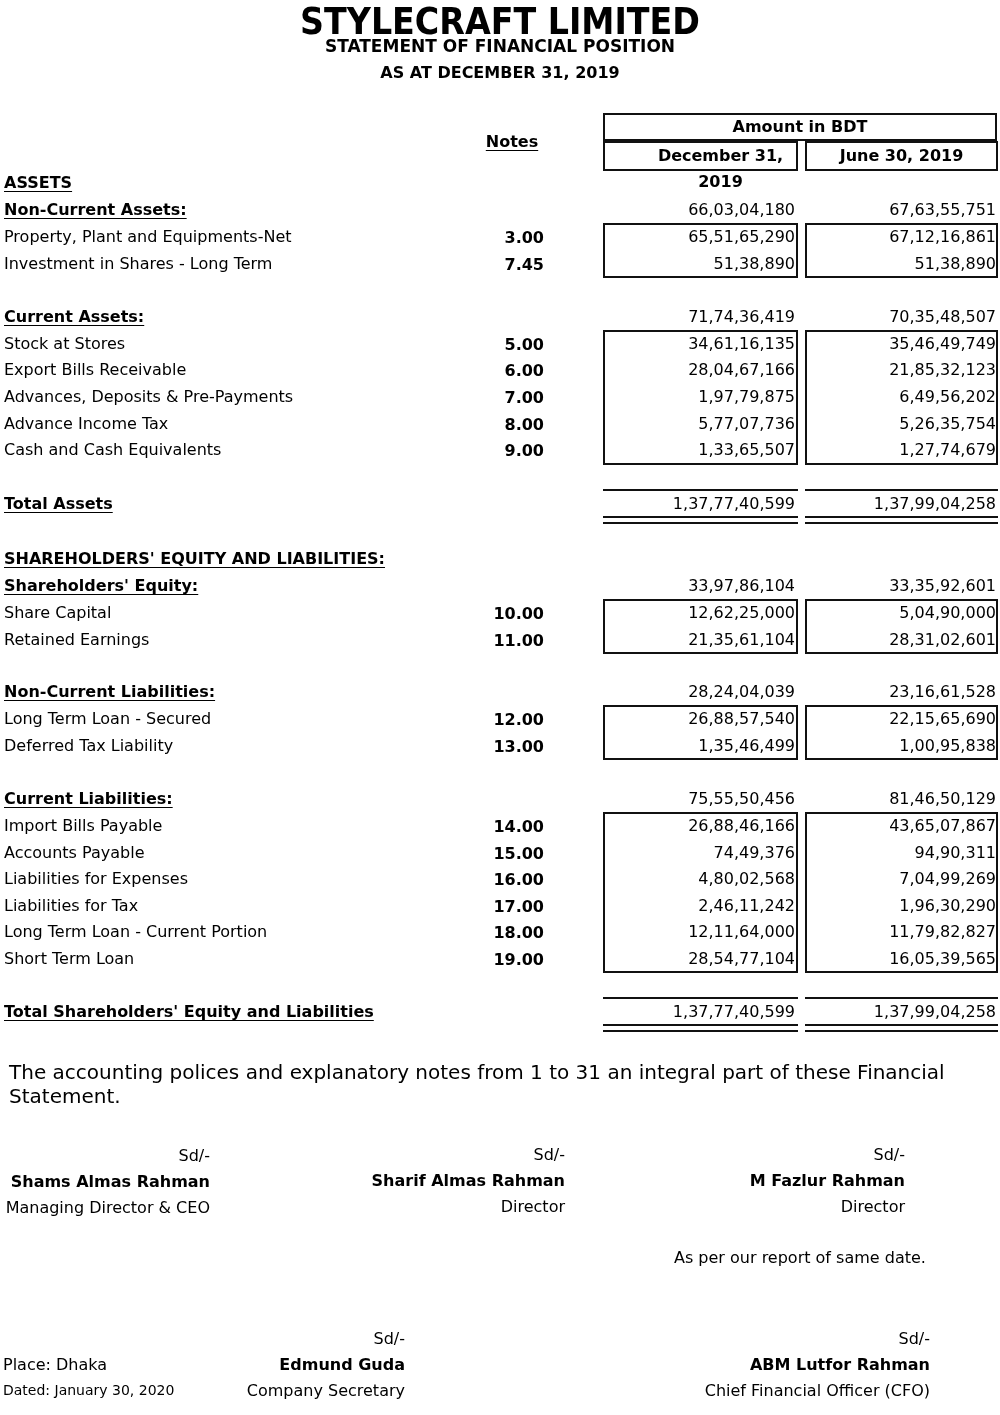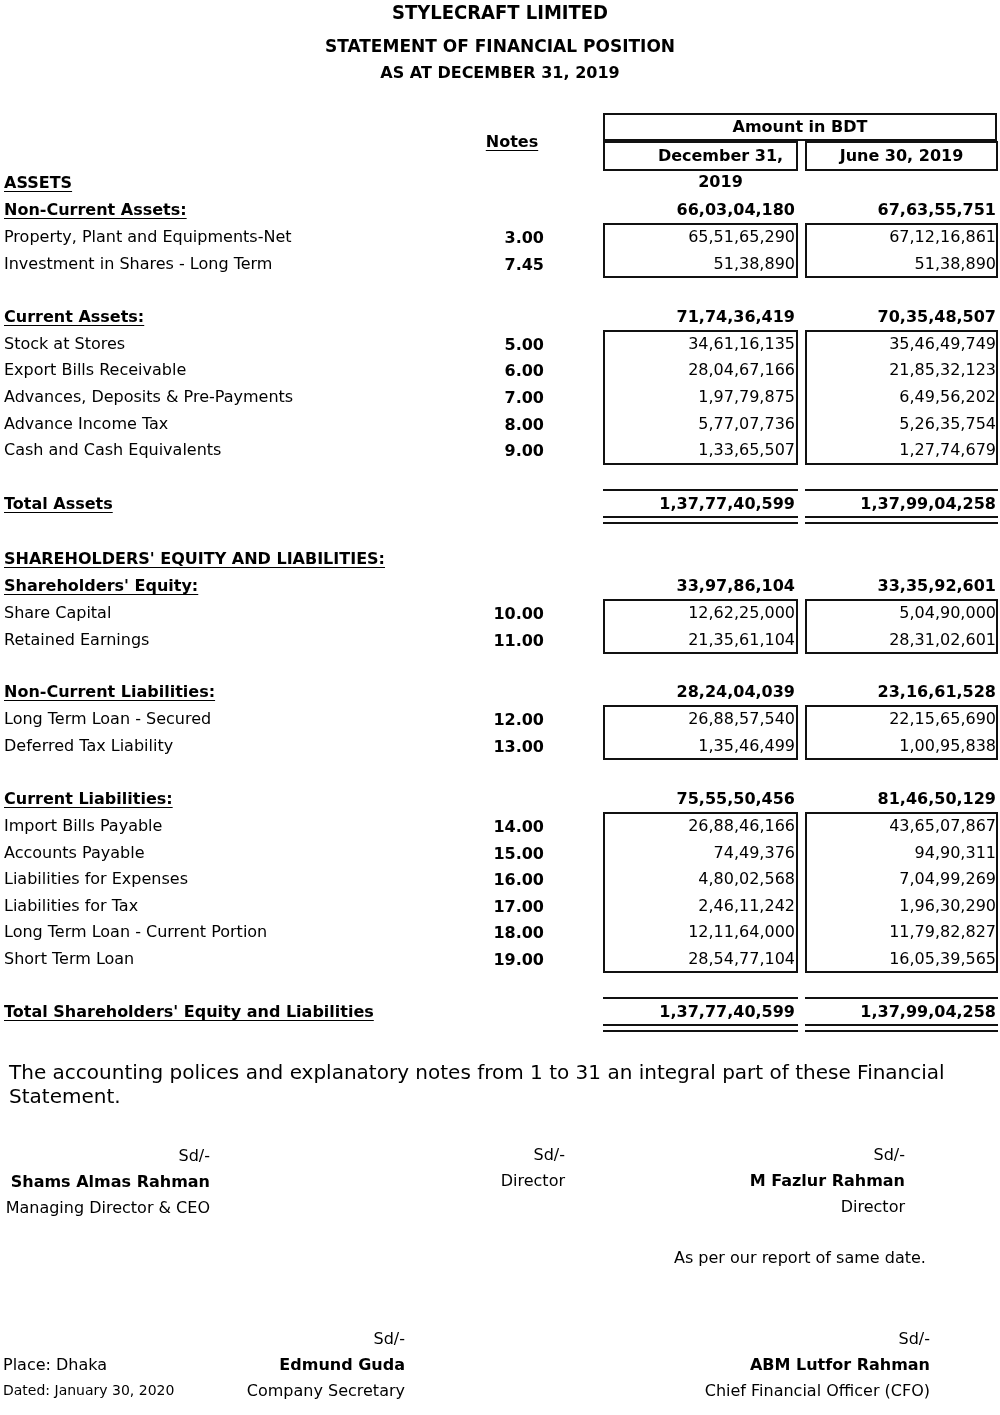--- a/index.html
+++ b/index.html
@@ -1,40 +1,40 @@
 <!DOCTYPE html>
 <html><head>
 <meta charset="utf-8">
 <style>
   html, body { margin: 0; padding: 0; background: #ffffff; }
   body { width: 1000px; height: 1415px; position: relative; overflow: hidden;
          font-family: "DejaVu Sans", "Liberation Sans", sans-serif; color: #000; }
   .abs { position: absolute; }
   .title { left: 0; width: 1000px; text-align: center; font-weight: bold; }
-  .t1 { top: 0px; font-size: 20px; font-family: "DejaVu Sans Condensed", "DejaVu Sans", sans-serif; letter-spacing: 0px; }
+  .t1 { top: 0px; font-size: 37px; font-family: "DejaVu Sans Condensed", "DejaVu Sans", sans-serif; letter-spacing: 0px; }
   .t2 { top: 36px; font-size: 17px; }
   .t3 { top: 63px; font-size: 16px; }
 
   .hdr-box { left: 603px; width: 394px; top: 113px; height: 28px; border: 2px solid #111; box-sizing: border-box;
              text-align: center; font-weight: bold; font-size: 16px; line-height: 24px; }
   .col-hdr { top: 141px; height: 30px; border: 2px solid #111; box-sizing: border-box; text-align: center;
              font-weight: bold; font-size: 16px; line-height: 26px; }
   .c1 { left: 603px; width: 195px; padding-left: 40px; }
   .c2 { left: 805px; width: 193px; }
   .notes-hdr { left: 482px; width: 60px; top: 132px; text-align: center; font-weight: bold; font-size: 16px;
                text-decoration: underline; text-underline-offset: 3px; }
 
   .row { left: 0; width: 1000px; height: 27px; }
   .row .label { position: absolute; left: 4px; top: 3px; font-size: 16px; white-space: nowrap; }
   .row .label.b { font-weight: bold; text-decoration: underline; text-underline-offset: 3px; }
   .row .note { position: absolute; left: 480px; width: 64px; text-align: right; top: 4px; font-size: 16px; font-weight: bold; }
   .row .v1, .row .v2 { position: absolute; top: 3px; font-size: 16px; text-align: right; }
   .row .v1 { left: 603px; width: 192px; }
   .row .v2 { left: 805px; width: 191px; }
-  .row .v1.b, .row .v2.b { font-weight: bold; }
+  .row .v1.b, .row .v2.b { font-weight: normal; }
 
   .box { border: 2px solid #111; box-sizing: border-box; }
   .dbl { height: 4px; border-top: 2px solid #111; border-bottom: 2px solid #111; box-sizing: content-box; }
   .single { height: 0; border-top: 2px solid #111; }
 
   .note-text { left: 9px; top: 1060px; font-size: 20px; }
   .sig { text-align: right; font-size: 16px; line-height: 26px; }
   .sig .nm { font-weight: bold; }
 </style>
 </head>
@@ -221,20 +221,21 @@
 
 <div class="abs note-text">The accounting polices and explanatory notes from 1 to 31 an integral part of these Financial Statement.</div>
 
 <div class="abs sig" style="left:0px;top:1143px;width:210px;">
   <div>Sd/-</div>
   <div class="nm">Shams Almas Rahman</div>
   <div>Managing Director &amp; CEO</div>
 </div>
 <div class="abs sig" style="left:340px;top:1142px;width:225px;">
   <div>Sd/-</div>
+  <div class="nm">Sharif Almas Rahman</div>
   <div>Director</div>
 </div>
 <div class="abs sig" style="left:700px;top:1142px;width:205px;">
   <div>Sd/-</div>
   <div class="nm">M Fazlur Rahman</div>
   <div>Director</div>
 </div>
 
 <div class="abs" style="left:674px;top:1248px;font-size:16px;">As per our report of same date.</div>
 

